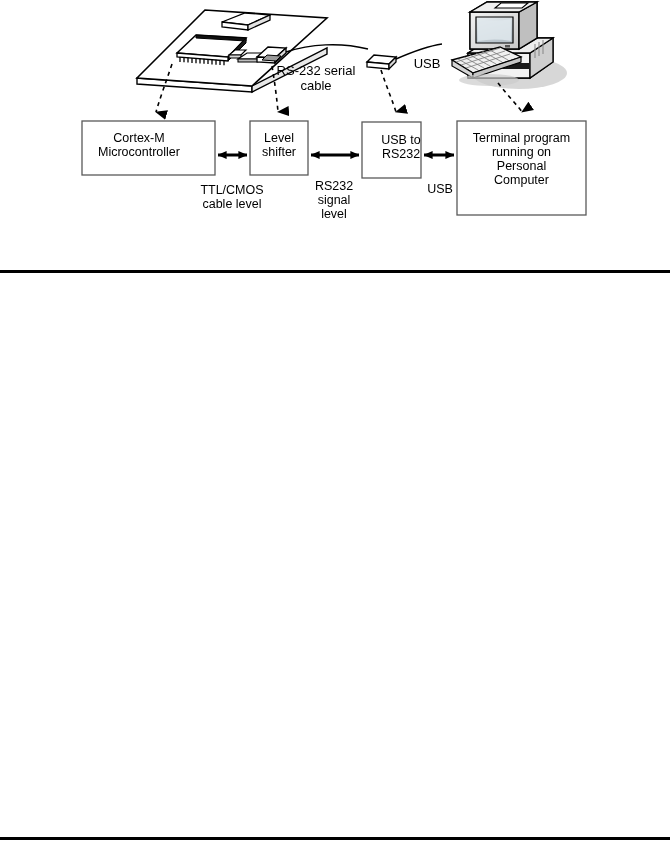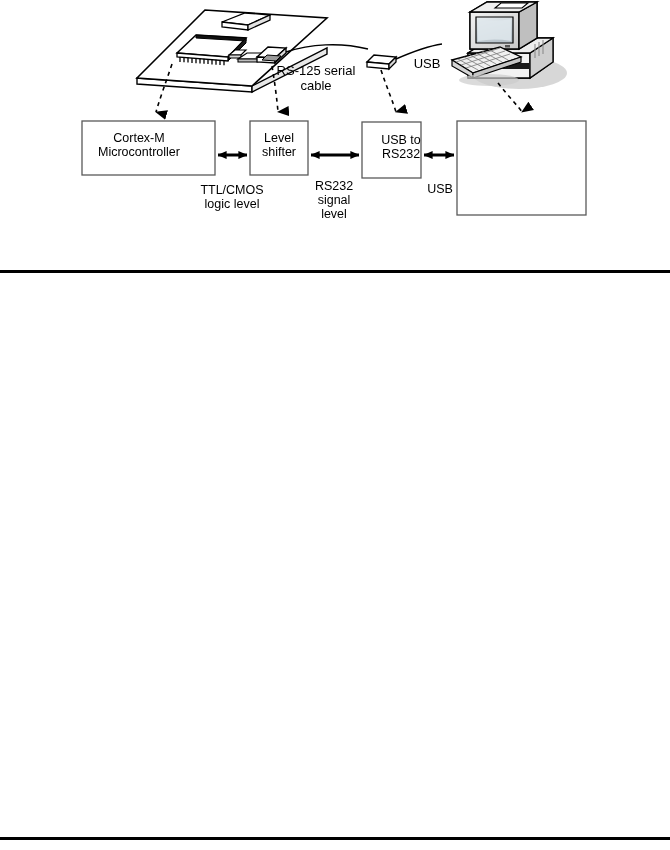--- a/index.html
+++ b/index.html
@@ -181,37 +181,41 @@
     <rect x="457" y="121" width="129" height="94" fill="#ffffff" stroke="#595959" stroke-width="1.3"></rect>
 
     <line x1="218" y1="155" x2="247" y2="155" stroke="#000" stroke-width="3" marker-start="url(#solidArrowStart)" marker-end="url(#solidArrowEnd)"></line>
     <line x1="311" y1="155" x2="359" y2="155" stroke="#000" stroke-width="3" marker-start="url(#solidArrowStart)" marker-end="url(#solidArrowEnd)"></line>
     <line x1="424" y1="155" x2="454" y2="155" stroke="#000" stroke-width="3" marker-start="url(#solidArrowStart)" marker-end="url(#solidArrowEnd)"></line>
 
     <rect x="0" y="270" width="670" height="3" fill="#000"></rect>
     <rect x="0" y="837" width="670" height="3" fill="#000"></rect>
   </svg>
 
-  <div class="txt cable-label" style="left:258px; top:64px; width:116px;">RS-125 serial
+  <div class="txt cable-label" style="left:258px; top:64px; width:116px;">RS-232 serial
 cable</div>
 
   <div class="txt cable-label" style="left:405px; top:57px; width:44px;">USB</div>
 
   <div class="txt box-label" style="left:82px; top:131px; width:114px;">Cortex-M
 Microcontroller</div>
 
   <div class="txt box-label" style="left:250px; top:131px; width:58px;">Level
 shifter</div>
 
   <div class="txt box-label" style="left:362px; top:133px; width:78px;">USB to
 RS232</div>
 
+  <div class="txt box-label" style="left:457px; top:131px; width:129px;">Terminal program
+running on
+Personal
+Computer</div>
 
   <div class="txt edge-label" style="left:180px; top:183px; width:104px;">TTL/CMOS
-logic level</div>
+cable level</div>
 
   <div class="txt edge-label" style="left:305px; top:179px; width:58px;">RS232
 signal
 level</div>
 
   <div class="txt edge-label" style="left:420px; top:182px; width:40px;">USB</div>
 
 </div>
 
 </body></html>

